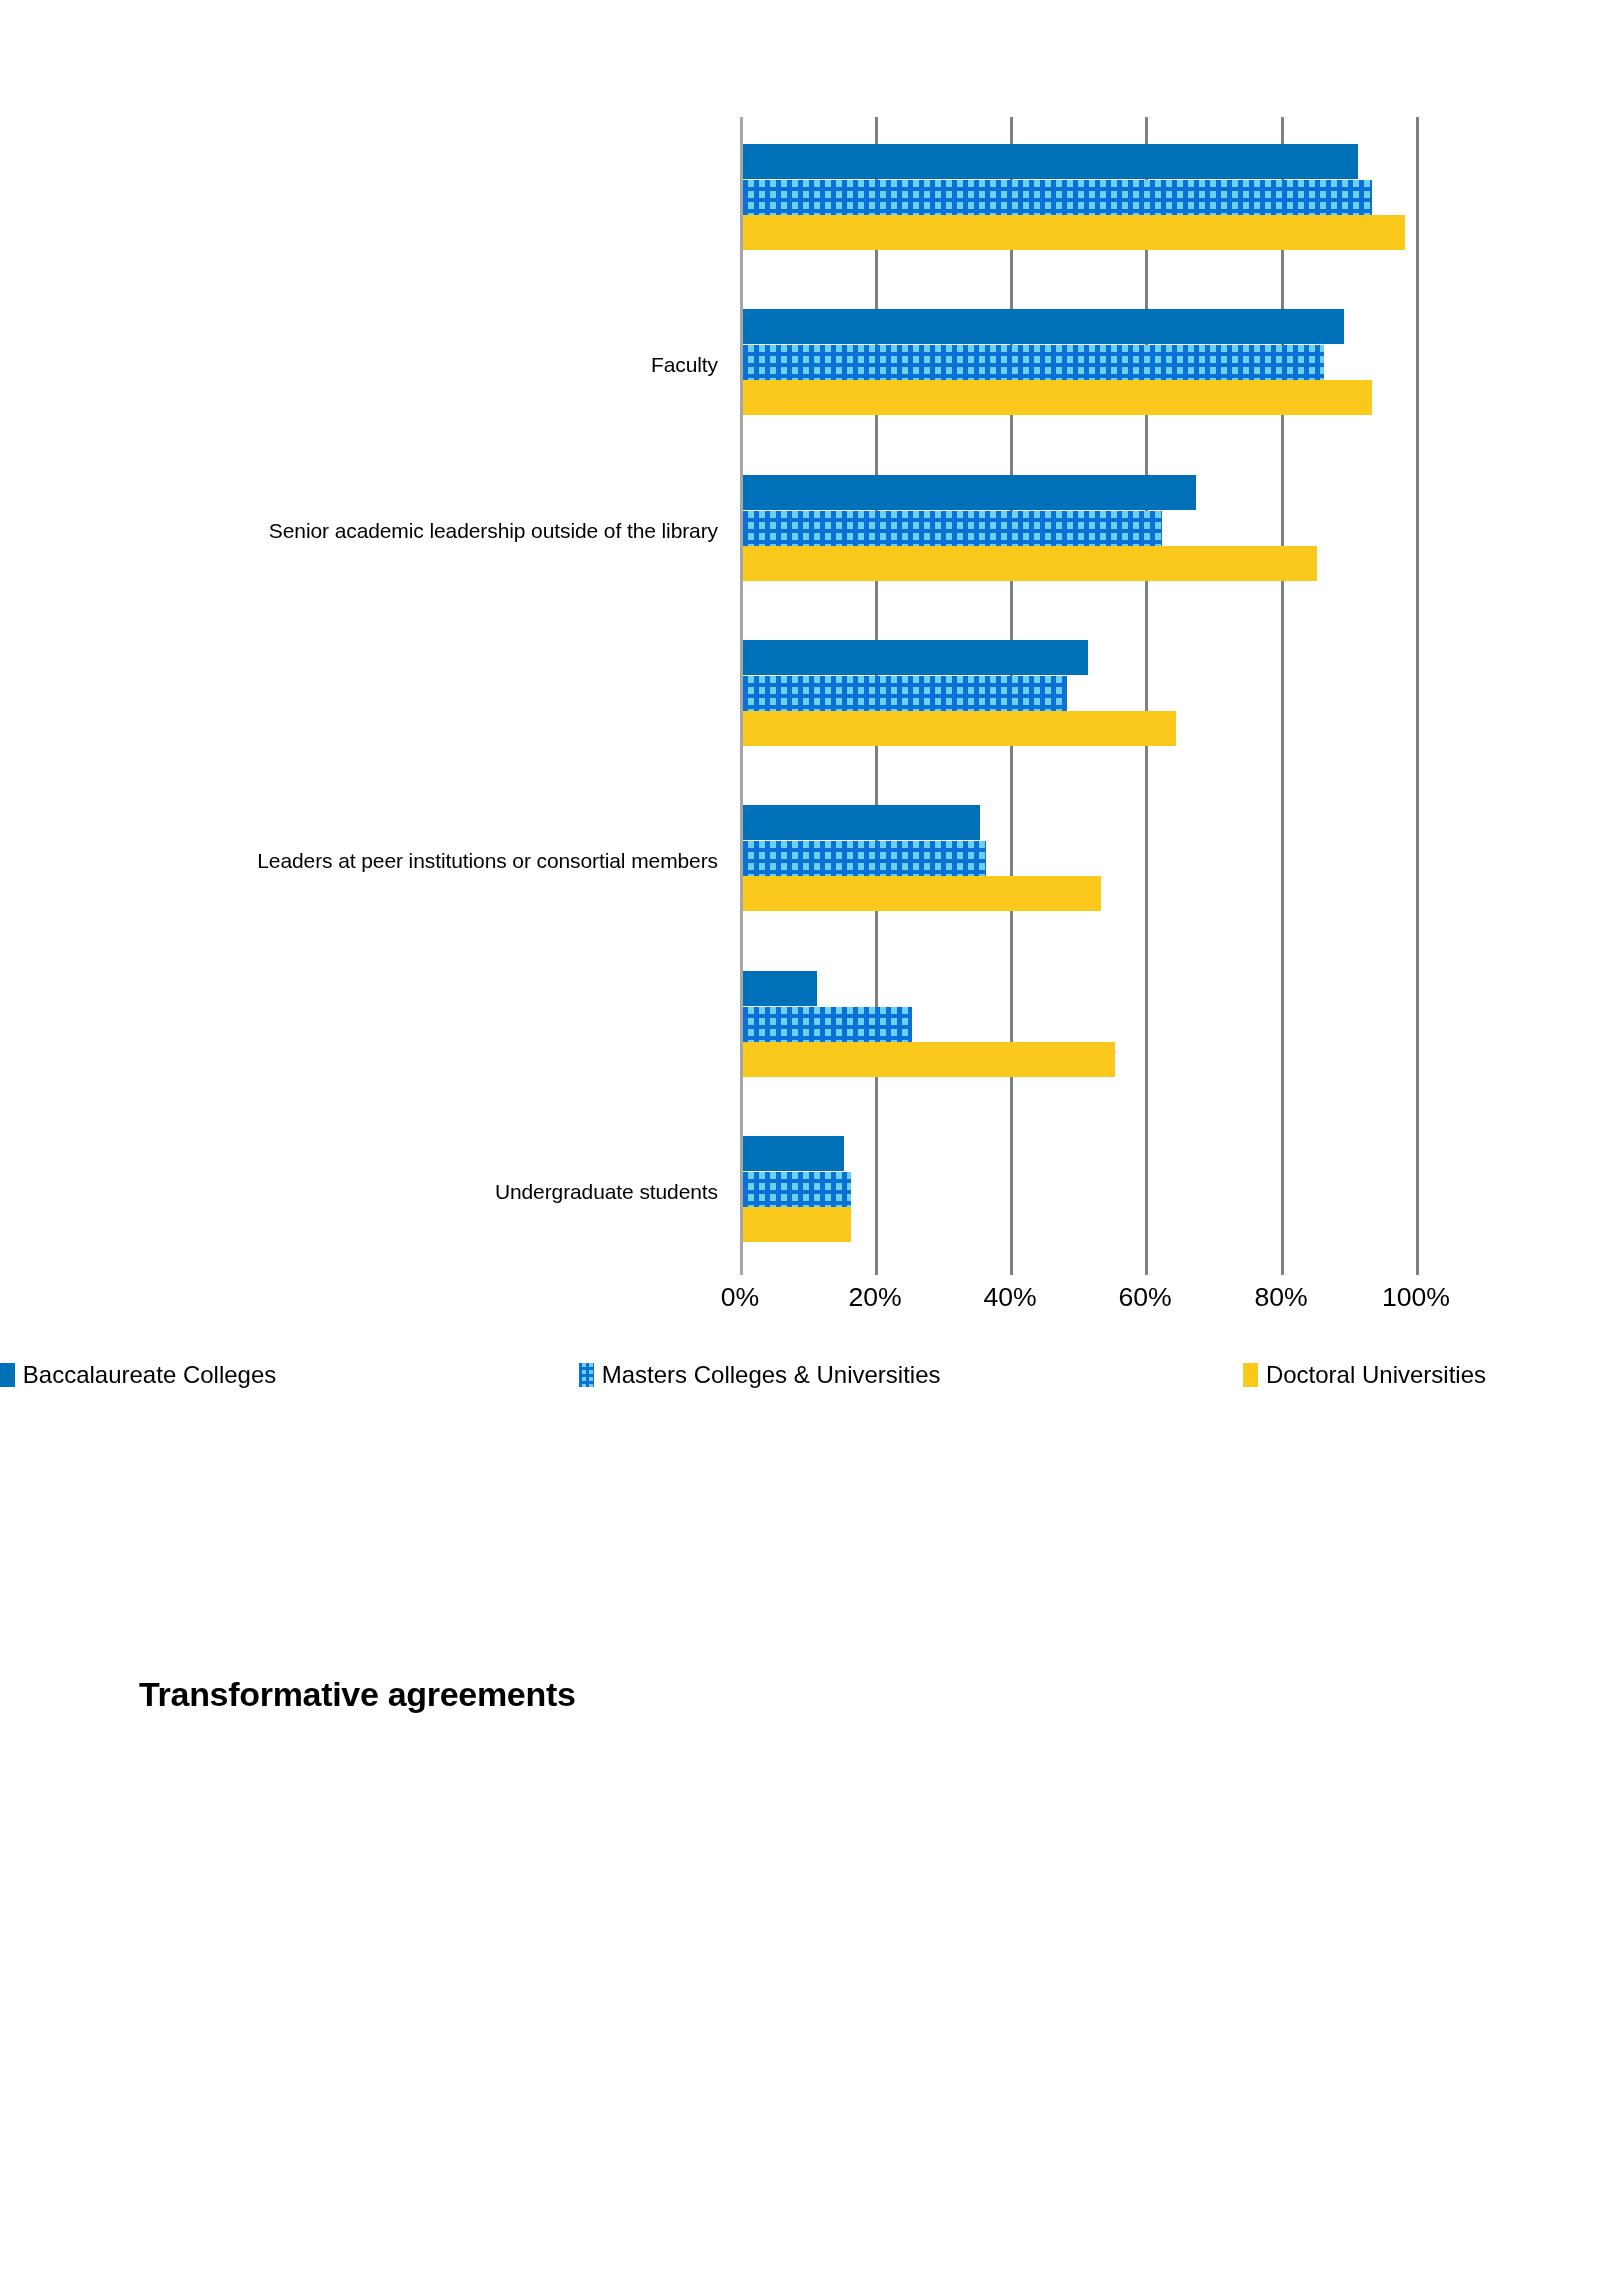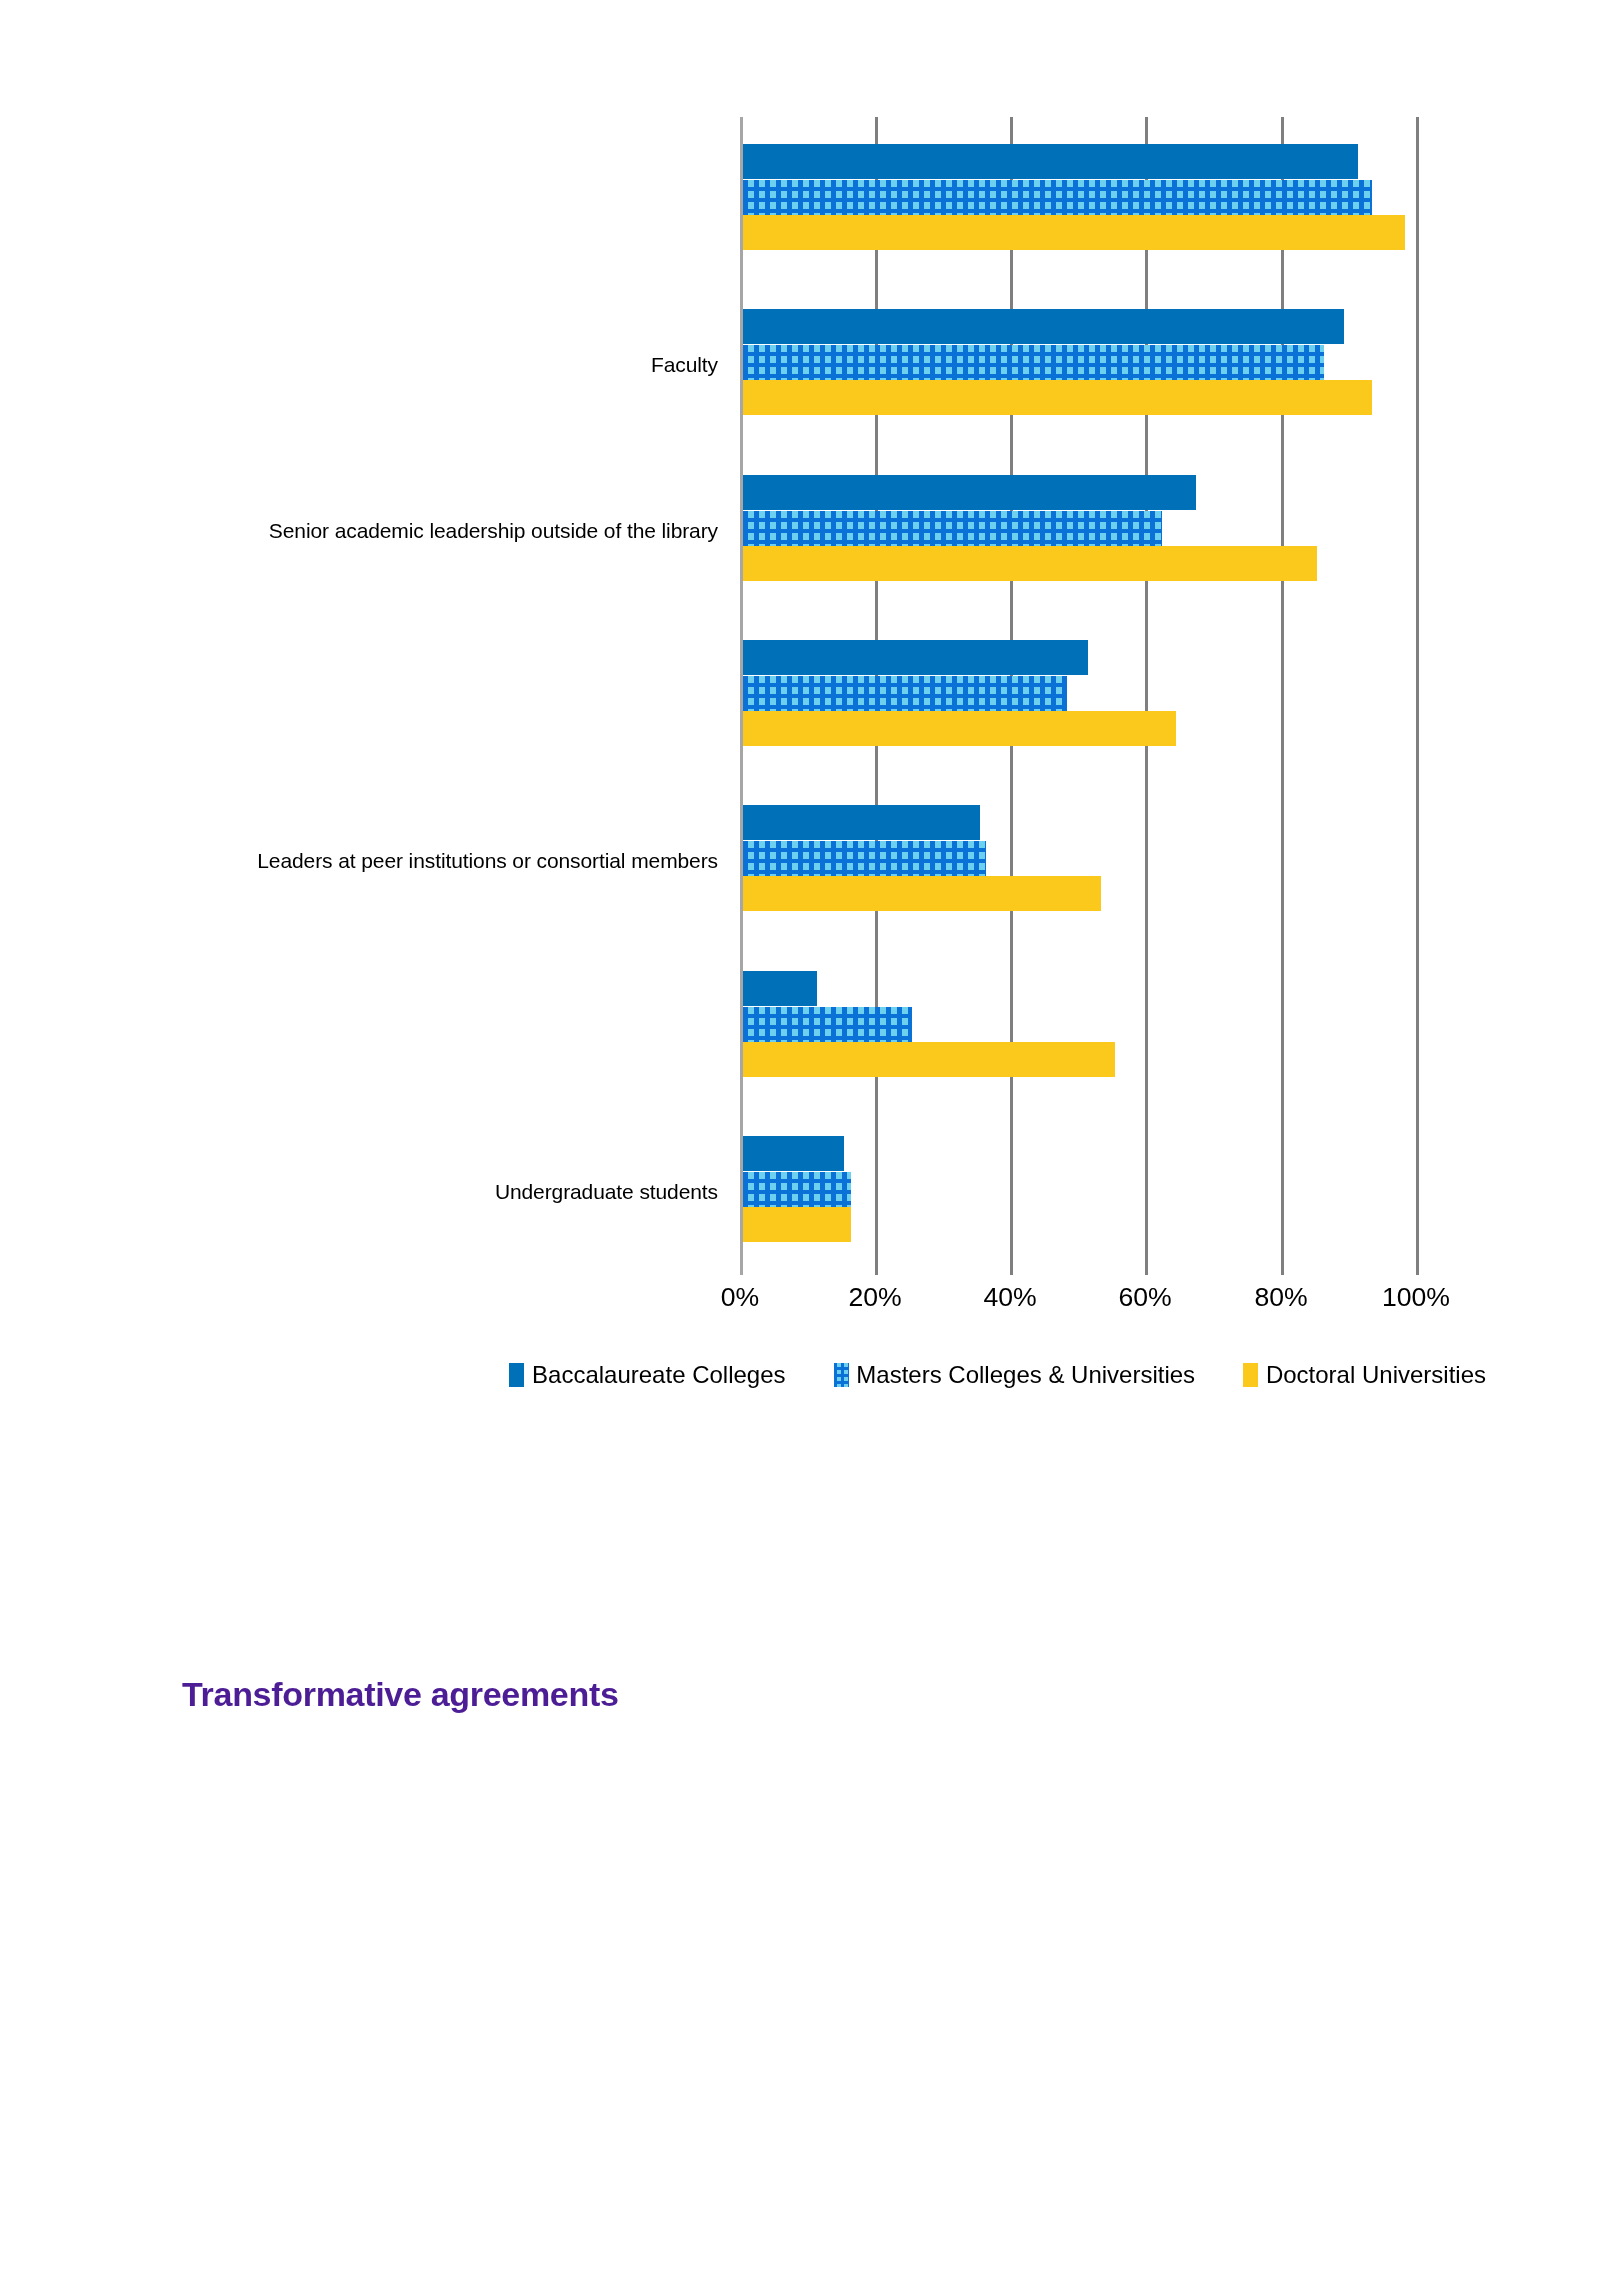--- a/index.html
+++ b/index.html
@@ -128,21 +128,21 @@
     white-space: nowrap;
   }
 
   
   .legend {
     position: absolute;
     left: 0px;
     top: 1244px;
     width: 1486px;
     display: flex;
-    justify-content: flex-end;
+    justify-content: space-between;
     align-items: center;
     gap: 48px;
   }
   .legend-item {
     display: flex;
     align-items: center;
     gap: 7.8px;
     font-size: 24px;
     white-space: nowrap;
   }
@@ -179,22 +179,21 @@
   .caption .paren { text-decoration: none; }
 
   
   .section-heading {
     position: absolute;
     left: 139px;
     top: 1647px;
     font-size: 34px;
     font-weight: bold;
     letter-spacing: -0.3px;
-    color: #4c1d95;
-    margin-left: 43px;
+    color: #000000;
   }
 </style>
 </head>
 <body>
 
 <div class="page">
 
   <div class="figure">
 
     <div class="plot-wrap">

